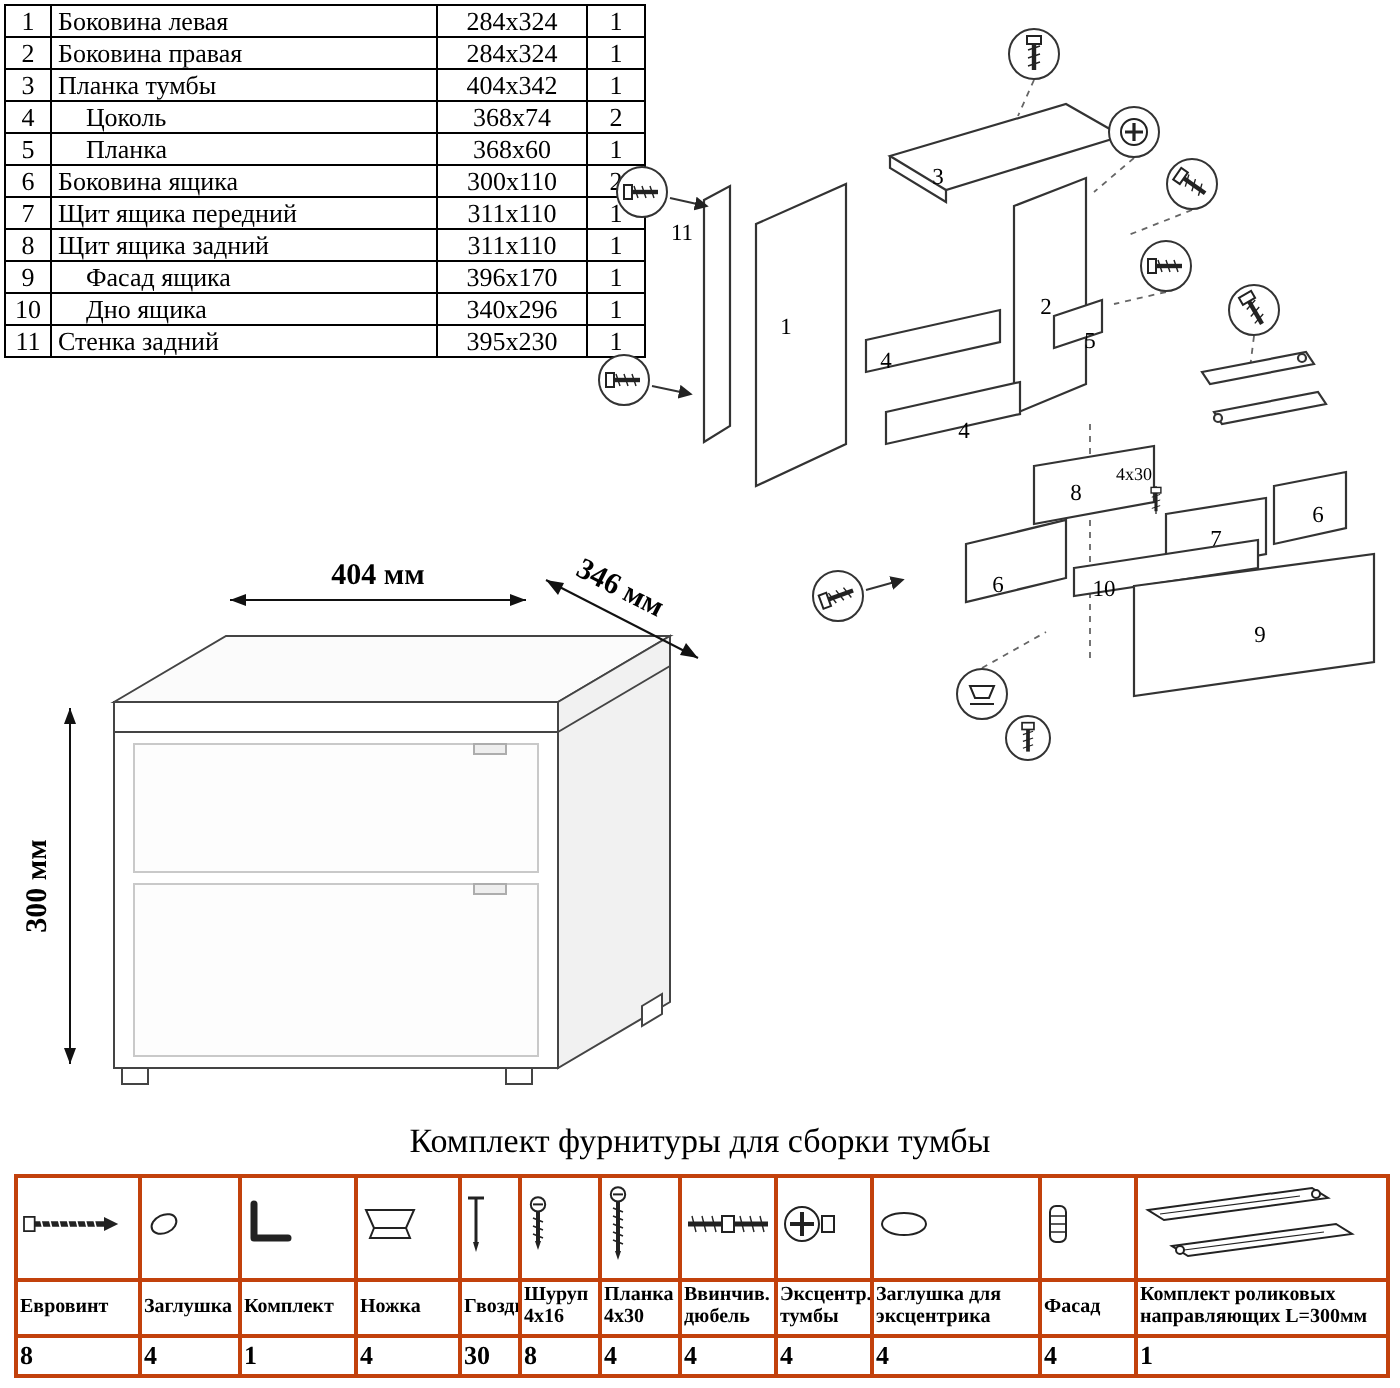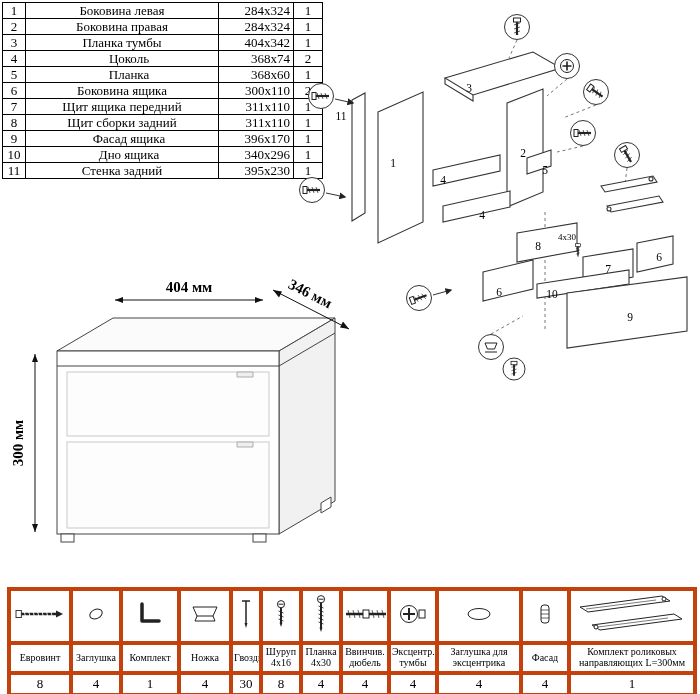--- a/index.html
+++ b/index.html
@@ -3,37 +3,37 @@
 <meta charset="utf-8">
 <style>
   html,body{margin:0;padding:0;background:#fff;}
   .page{position:relative;width:700px;height:694px;background:#fff;
         font-family:"Liberation Serif",serif;color:#000;outline:1px solid #e5e5e5;overflow:hidden;}
 
   
   .parts-table{position:absolute;left:2px;top:2px;border-collapse:collapse;font-size:13px;}
   .parts-table td{border:1px solid #000;padding:0 3px;height:15px;line-height:15px;white-space:nowrap;}
   .parts-table td.c-num{width:18px;text-align:center;padding:0 2px;}
-  .parts-table td.c-name{width:172px;text-align:center;}
-  .parts-table td.c-size{width:68px;text-align:right;margin-left:48px;}
+  .parts-table td.c-name{width:172px;}
+  .parts-table td.c-size{width:68px;text-align:center;margin-left:48px;}
   .parts-table td.c-qty{width:22px;text-align:center;}
   .parts-table td.indent{padding-left:17px;font-family:Liberation Serif, serif;}
 
   
   .exploded{position:absolute;left:295px;top:0;width:405px;height:385px;}
   .stand{position:absolute;left:5px;top:276px;width:350px;height:290px;}
   .exploded text,.stand text{font-family:"Liberation Serif",serif;fill:#000;}
   .exploded text{font-size:11.5px;}
   .exploded text.note{font-size:9px;}
   .stand text.dim{font-size:15px;font-weight:bold;}
 
   
   .hw-title{position:absolute;top:561px;left:0;width:700px;text-align:center;font-size:17px;}
   .hw-table{position:absolute;left:7px;top:587px;width:686px;border-collapse:collapse;table-layout:fixed;}
-  .hw-table td{border:4px solid #c2410c;text-align:center;vertical-align:middle;padding:1px;overflow:hidden;}
+  .hw-table td{border:2px solid #c2410c;vertical-align:middle;padding:1px;overflow:hidden;font-weight:bold;}
   .hw-table tr.hw-icons td{height:48px;}
   .hw-table tr.hw-names td{height:24px;font-size:10px;line-height:1.08;padding:1px 1px;}
   .hw-table tr.hw-qty td{height:16px;font-size:13px;line-height:16px;}
 </style>
 </head>
 <body>
 
 <div class="page">
 
   <table class="parts-table">
@@ -75,21 +75,21 @@
           <td class="c-qty">2</td>
         </tr>
         <tr>
           <td class="c-num">7</td>
           <td class="c-name">Щит ящика передний</td>
           <td class="c-size">311x110</td>
           <td class="c-qty">1</td>
         </tr>
         <tr>
           <td class="c-num">8</td>
-          <td class="c-name">Щит сборки задний</td>
+          <td class="c-name">Щит ящика задний</td>
           <td class="c-size">311x110</td>
           <td class="c-qty">1</td>
         </tr>
         <tr>
           <td class="c-num">9</td>
           <td class="c-name indent">Фасад ящика</td>
           <td class="c-size">396x170</td>
           <td class="c-qty">1</td>
         </tr>
         <tr>
@@ -247,20 +247,21 @@
 
     <line x1="268" y1="14" x2="344" y2="53" stroke="#111"></line>
     <path d="M344 53 L335 51.5 L338 45.5 z M268 14 L277 15.5 L274 21.5 z" fill="#111"></path>
     <text transform="translate(303,22) rotate(27)" class="dim" text-anchor="middle">346 мм</text>
 
     <line x1="30" y1="78" x2="30" y2="256" stroke="#111"></line>
     <path d="M30 78 L27 86 L33 86 z M30 256 L27 248 L33 248 z" fill="#111"></path>
     <text transform="translate(18,167) rotate(-90)" class="dim" text-anchor="middle">300 мм</text>
   </svg>
 
+  <div class="hw-title">Комплект фурнитуры для сборки тумбы</div>
   <table class="hw-table">
     <colgroup id="hw-colgroup">
         <col style="width: 62px;">
         <col style="width: 50px;">
         <col style="width: 58px;">
         <col style="width: 52px;">
         <col style="width: 30px;">
         <col style="width: 40px;">
         <col style="width: 40px;">
         <col style="width: 48px;">

